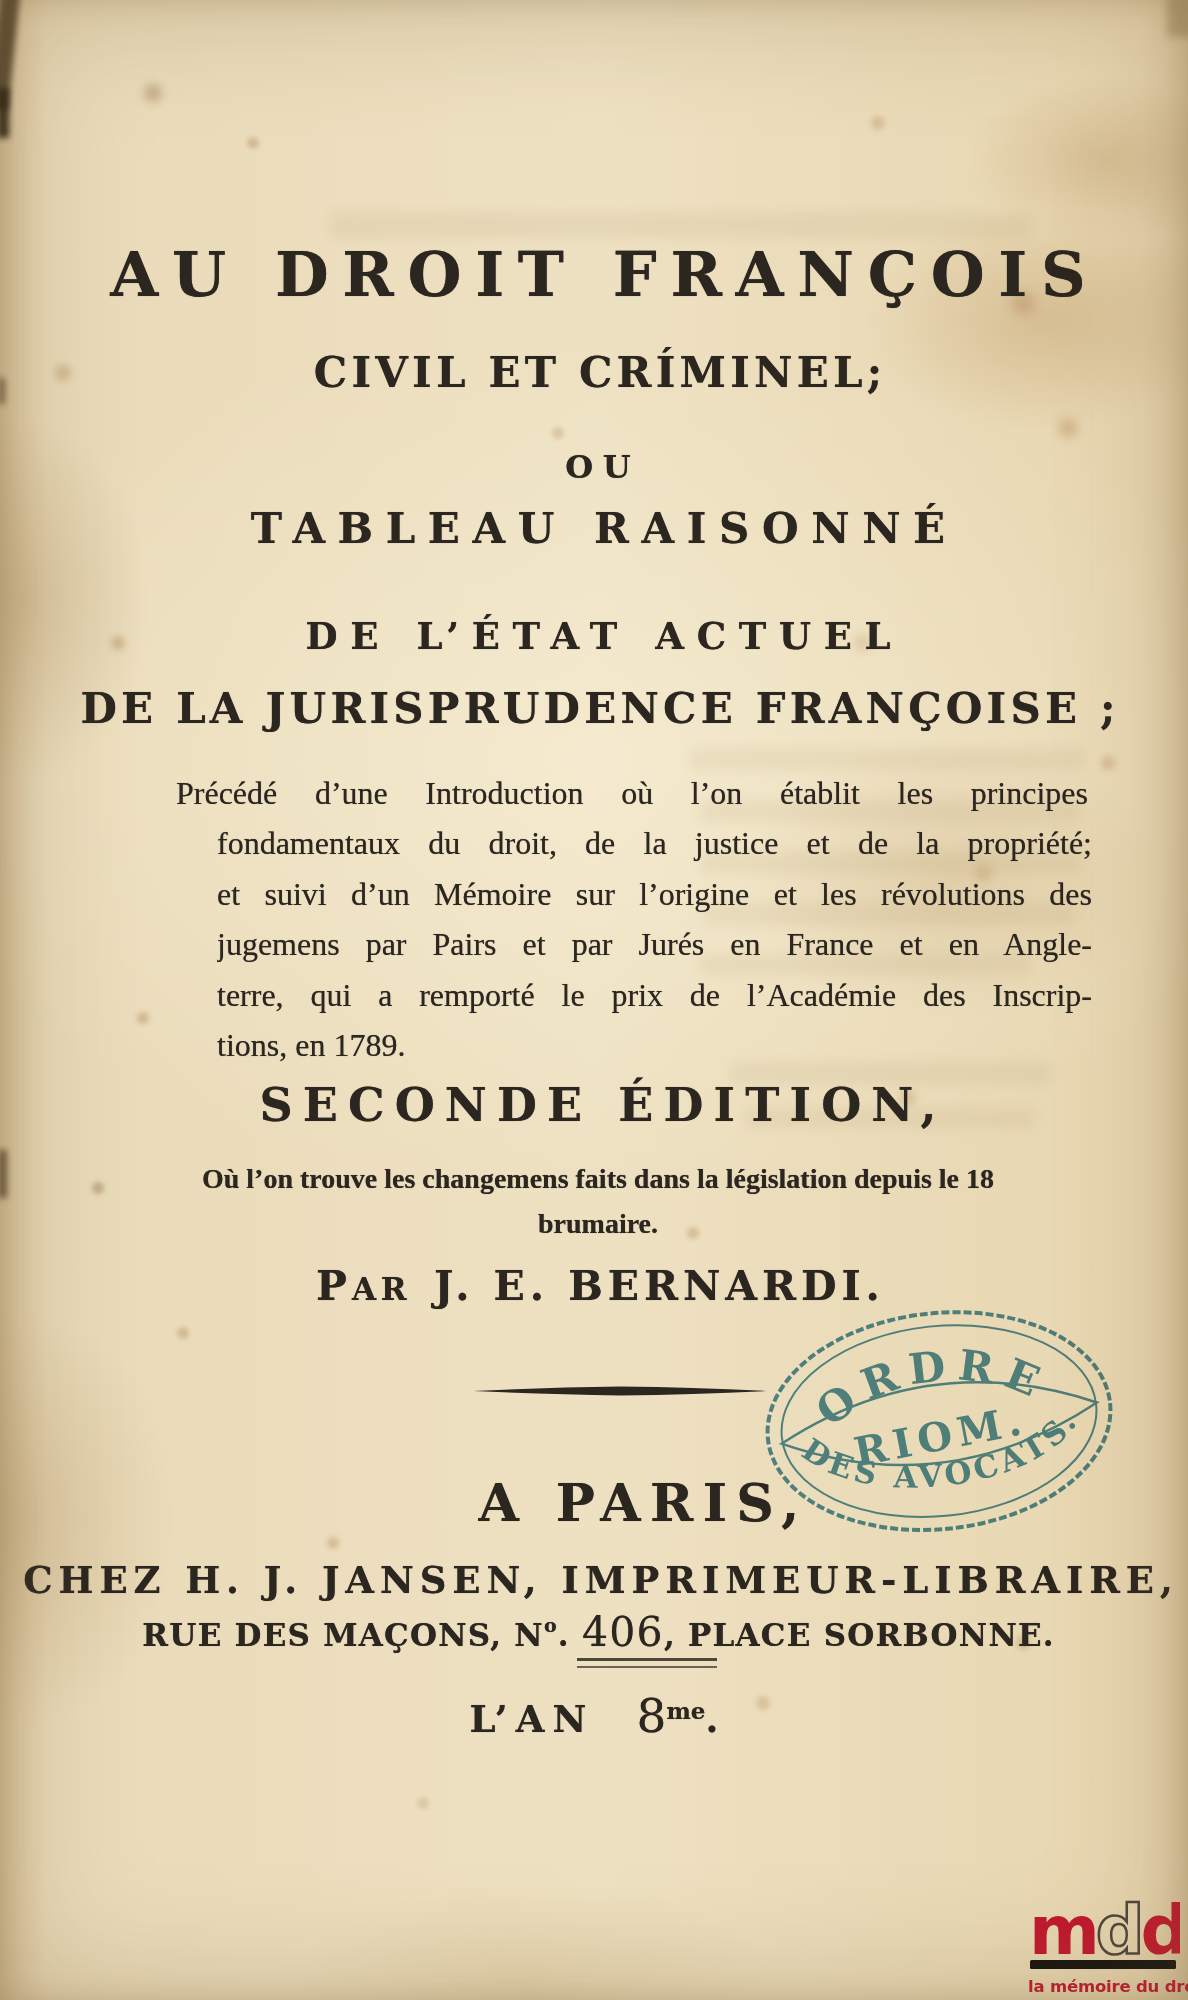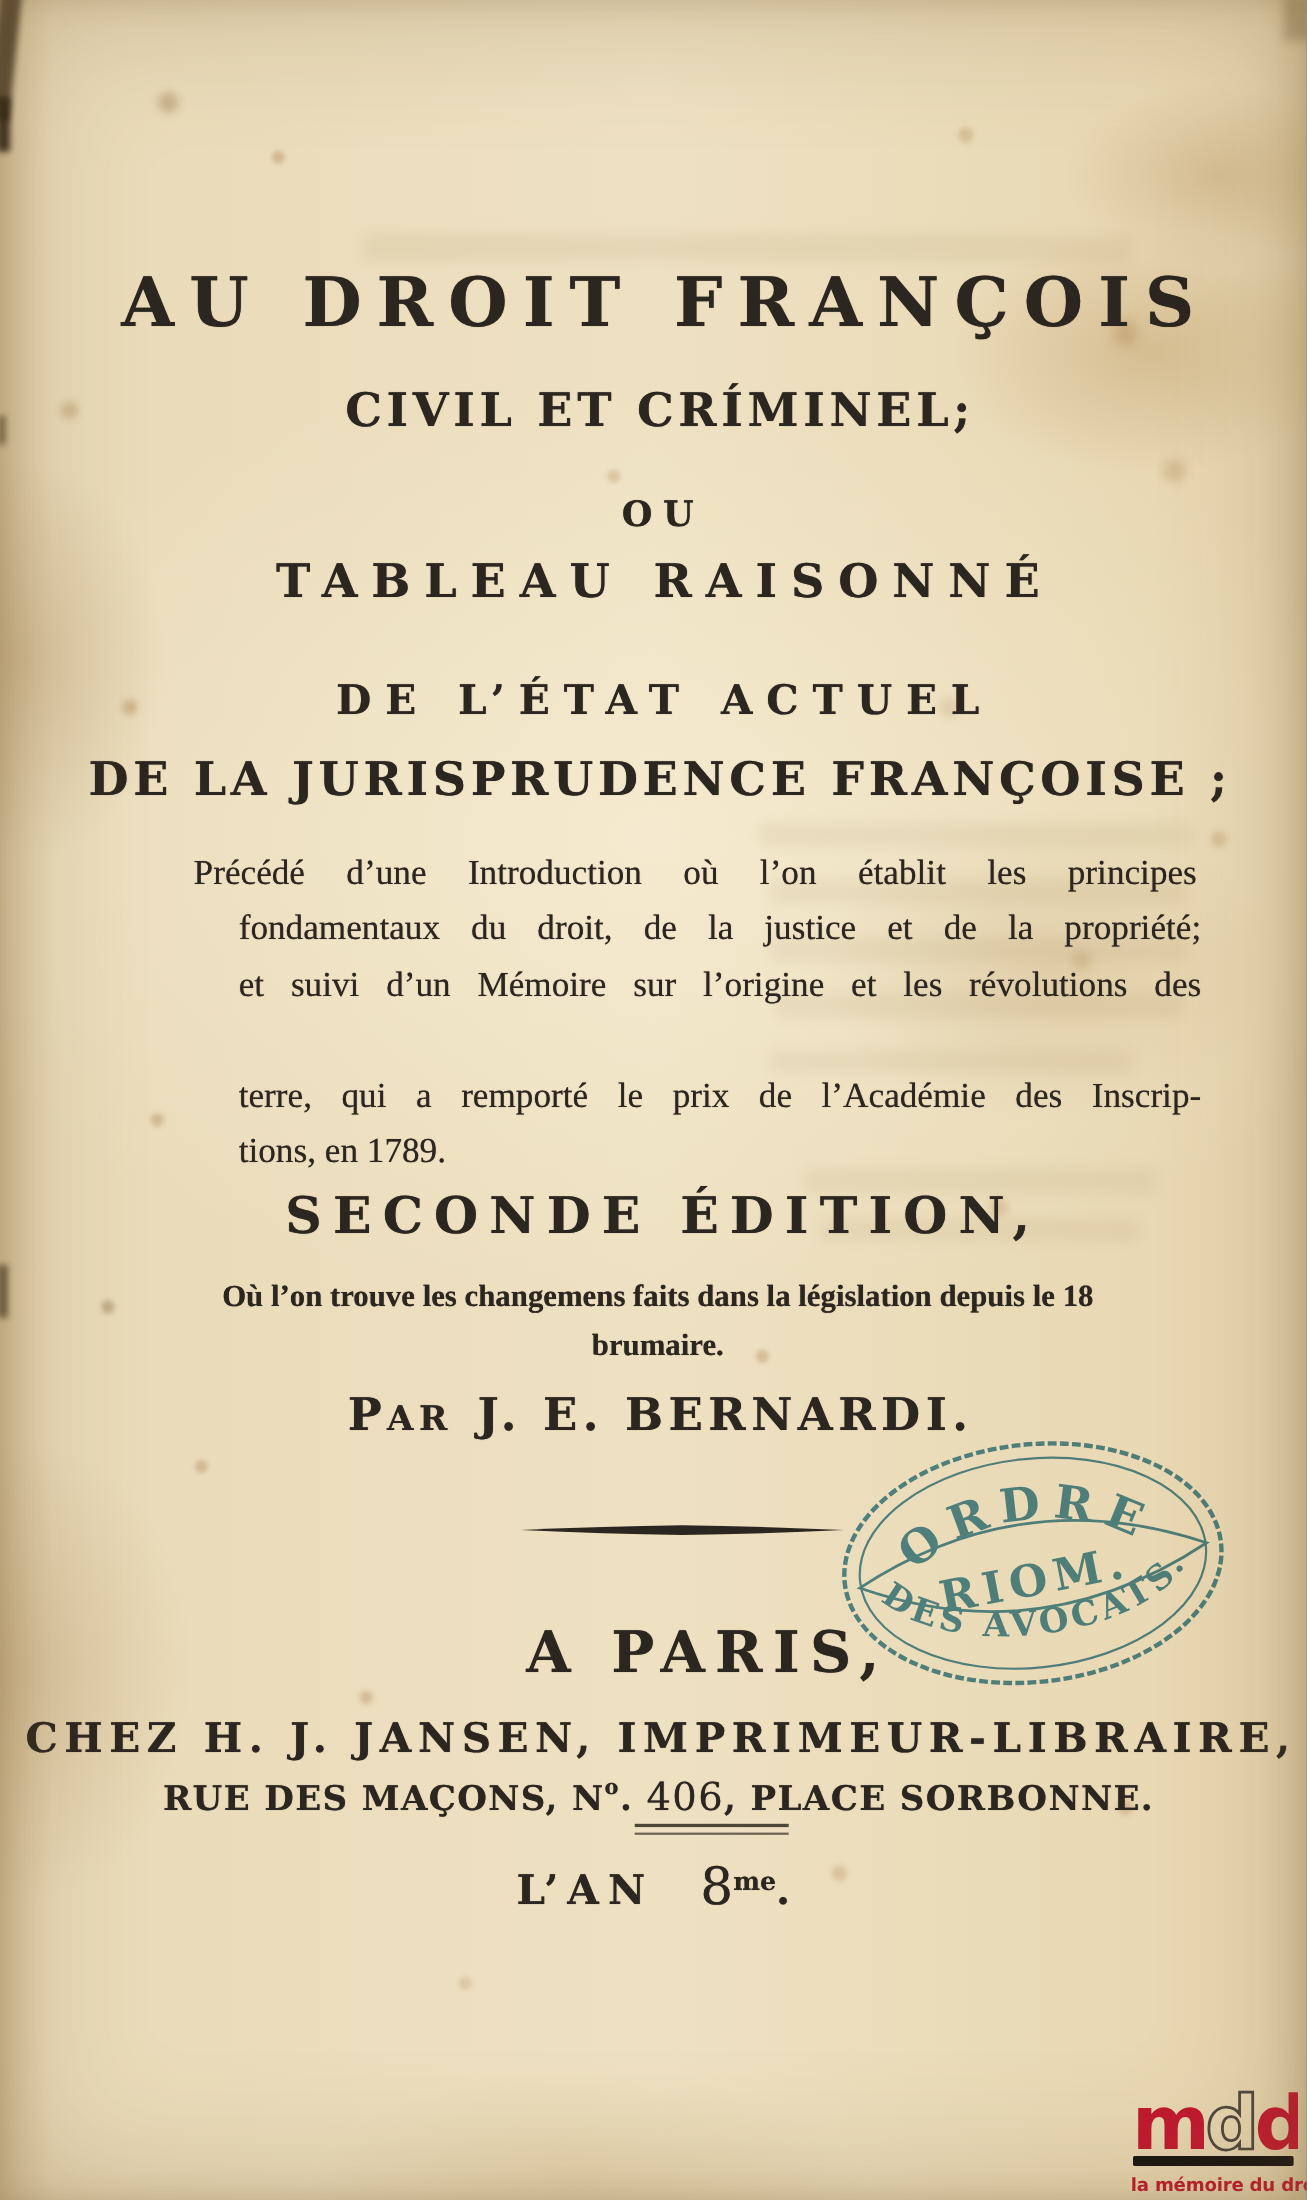--- a/index.html
+++ b/index.html
@@ -33,21 +33,21 @@
   .ed{top:1078px;font-size:46px;font-weight:bold;letter-spacing:.22em;text-indent:.22em;}
   .note1{top:1163px;font-size:28px;font-family:"Liberation Serif",serif;font-weight:bold;}
   .note2{top:1208px;font-size:28px;font-family:"Liberation Serif",serif;font-weight:bold;}
   .author{top:1262px;font-size:41px;font-weight:bold;letter-spacing:.12em;text-indent:.12em;}
   .author .sc{font-size:31px;}
   .author .nm{margin-left:.55em;}
   .city{top:1472px;left:90px;font-size:52px;font-weight:bold;letter-spacing:.18em;text-indent:.18em;}
   .publisher{top:1558px;font-size:37px;font-weight:bold;letter-spacing:.16em;text-indent:.16em;}
   .address{top:1614px;font-size:31px;font-weight:bold;letter-spacing:.04em;text-indent:.04em;}
   .address sup{font-size:19px;vertical-align:14px;}
-  .address .num{font-size:35px;font-weight:normal;line-height:0;}
+  .address .num{font-size:41px;font-weight:normal;line-height:0;}
   .year{top:1688px;font-size:37px;font-weight:bold;letter-spacing:.22em;}
   .year .gap{display:inline-block;width:42px;}
   .year .n{font-size:47px;font-weight:normal;letter-spacing:0;}
   .year sup{font-size:23px;vertical-align:13px;letter-spacing:0;text-align:right;}
   .taper{position:absolute;left:470px;top:1384px;}
   .dblrule{position:absolute;left:577px;top:1658px;width:140px;height:5px;
     border-top:3px solid rgba(50,44,36,.85);border-bottom:2px solid rgba(50,44,36,.7);}
   .stamp{position:absolute;left:758px;top:1304px;width:364px;height:234px;
     transform:rotate(-6deg);color:#2b7894;opacity:.8;mix-blend-mode:multiply;}
   .stamp svg text{font-family:"DejaVu Serif",serif;font-weight:bold;}
@@ -97,20 +97,21 @@
   <div class="line t2 ink">AU DROIT FRANÇOIS</div>
   <div class="line t3 ink">CIVIL ET CRÍMINEL;</div>
   <div class="line t4 ink">OU</div>
   <div class="line t5 ink">TABLEAU RAISONNÉ</div>
   <div class="line t6 ink">DE L’ÉTAT ACTUEL</div>
   <div class="line t7 ink">DE LA JURISPRUDENCE FRANÇOISE ;</div>
 
   <div class="para-line ink" style="left:176px;top:768px;width:912px;">Précédé d’une Introduction où l’on établit les principes</div>
   <div class="para-line ink" style="left:217px;top:818px;width:875px;">fondamentaux du droit, de la justice et de la propriété;</div>
   <div class="para-line ink" style="left:217px;top:869px;width:875px;">et suivi d’un Mémoire sur l’origine et les révolutions des</div>
+  <div class="para-line ink" style="left:217px;top:919px;width:875px;">jugemens par Pairs et par Jurés en France et en Angle-</div>
   <div class="para-line ink" style="left:217px;top:970px;width:875px;">terre, qui a remporté le prix de l’Académie des Inscrip-</div>
   <div class="para-line para-last ink" style="left:217px;top:1020px;width:875px;">tions, en 1789.</div>
 
   <div class="line ed ink">SECONDE ÉDITION,</div>
   <div class="line note1 ink">Où l’on trouve les changemens faits dans la législation depuis le 18</div>
   <div class="line note2 ink">brumaire.</div>
 
   <div class="line author ink"><span>P</span><span class="sc">AR</span><span class="nm">J. E. BERNARDI.</span></div>
 
   <svg class="taper" width="300" height="14" viewBox="0 0 300 14">

